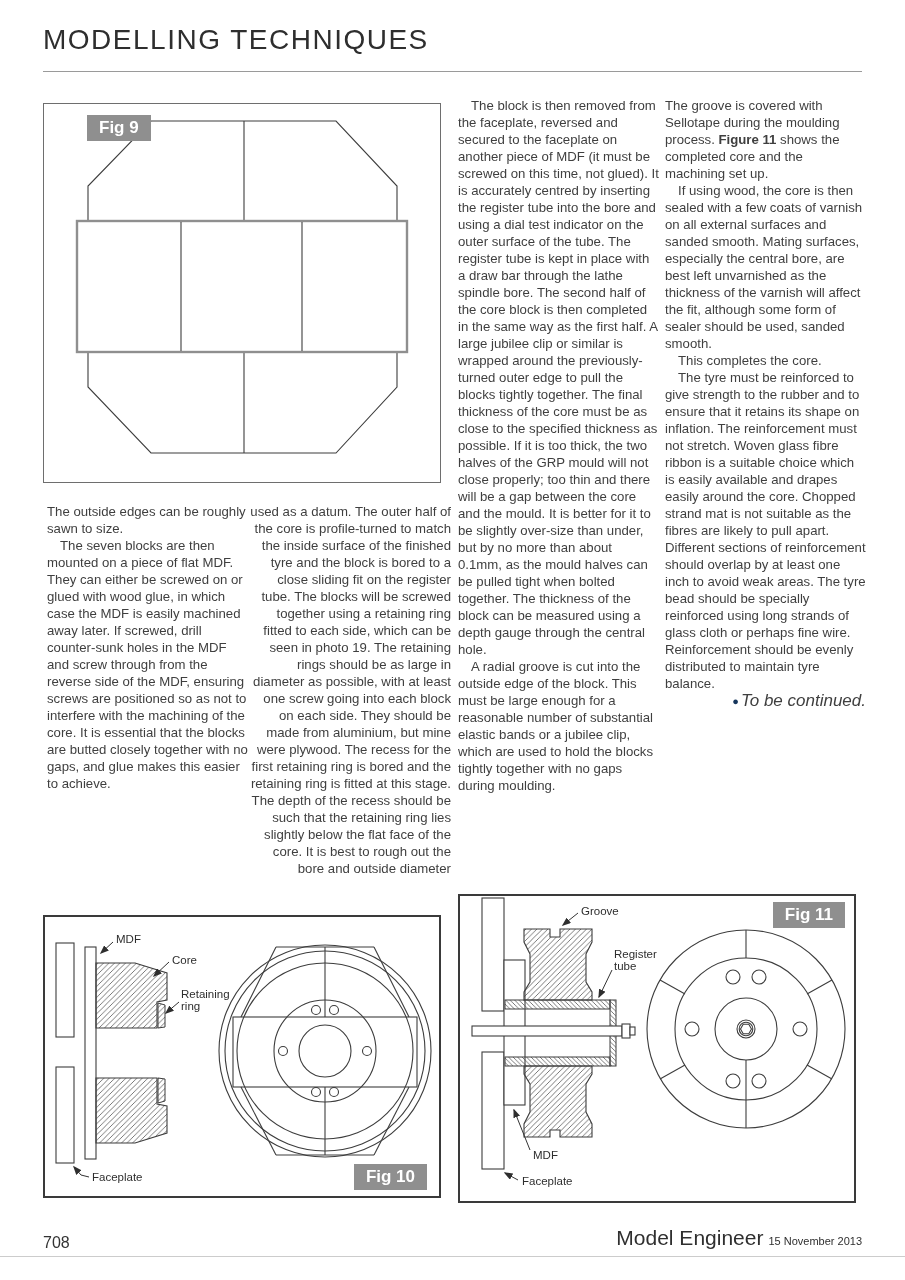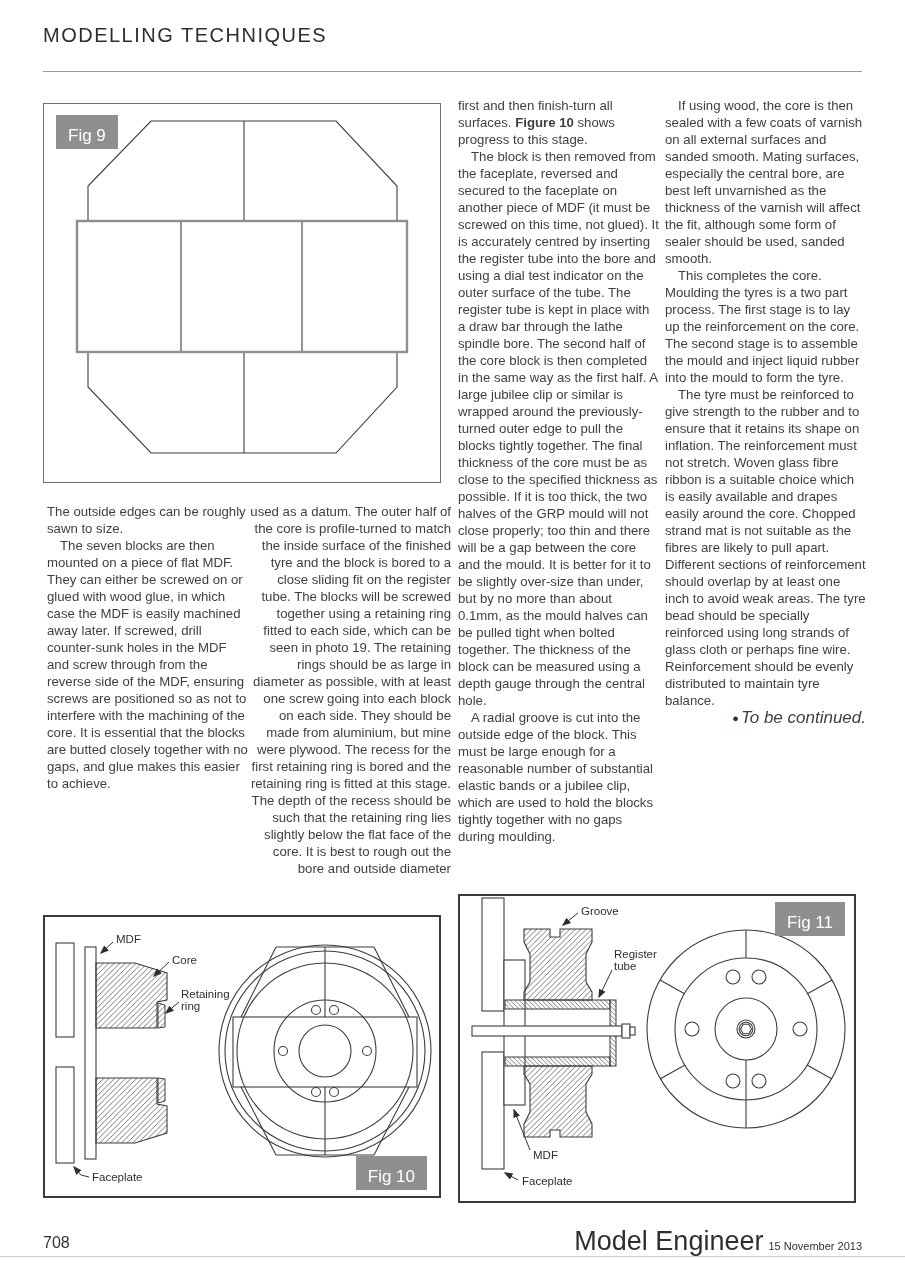--- a/index.html
+++ b/index.html
@@ -1,52 +1,52 @@
 <!DOCTYPE html>
 <html><head>
 <meta charset="utf-8">
 <style>
   html,body{margin:0;padding:0;background:#fff;}
   .page{position:relative;width:905px;height:1280px;background:#ffffff;overflow:hidden;
         font-family:"Liberation Sans",sans-serif;}
-  .title{position:absolute;left:43px;top:24px;margin:0;font-size:20px;font-weight:normal;
+  .title{position:absolute;left:43px;top:24px;margin:0;font-size:28px;font-weight:normal;
          letter-spacing:1.5px;color:#2e2e2e;}
   .header-rule{position:absolute;left:43px;top:71px;width:819px;height:1px;background:#9a9a9a;}
 
   .col{position:absolute;width:201px;font-size:13.2px;line-height:17px;color:#3f3f3f;}
   .col1{left:31px;top:503px;margin-left:16px;}
   .col2{left:250px;top:503px;text-align:right;}
   .col3{left:458px;top:97px;}
   .col4{left:665px;top:97px;}
   .col p{margin:0;}
   .col p.ind{text-indent:13px;}
   .subhead{font-weight:bold;color:#2a2a2a;margin-top:17px !important;}
   .continued{text-align:right;}
   .continued .bullet{color:#16365c;font-size:11px;vertical-align:1px;margin-right:2px;}
   .continued i{font-size:17px;color:#3f3f3f;}
 
   .figbox{position:absolute;background:#fff;}
   .fig9{left:43px;top:103px;width:396px;height:378px;border:1px solid #6e6e6e;}
   .fig10{left:43px;top:915px;width:394px;height:279px;border:2px solid #3a3a3a;}
   .fig11{left:458px;top:894px;width:394px;height:305px;border:2px solid #3a3a3a;}
   .figbox svg{position:absolute;left:0;top:0;}
-  .figlabel{position:absolute;background:#8f8f8f;color:#ffffff;font-weight:normal;
-            font-size:17px;line-height:1;padding:12px 12px 5px;letter-spacing:0;}
+  .figlabel{position:absolute;background:#8f8f8f;color:#ffffff;font-weight:bold;
+            font-size:17px;line-height:1;padding:4px 12px 5px;letter-spacing:0;margin-left:31px;}
   .fig9 .figlabel{left:12px;top:11px;}
   .fig10 .figlabel{right:12px;bottom:6px;}
   .fig11 .figlabel{right:9px;top:6px;}
 
   .svglabel{font-family:"Liberation Sans",sans-serif;font-size:11.5px;fill:#2e2e2e;}
   .leader{stroke:#333;stroke-width:1;fill:none;}
   .draw{stroke:#3d3d3d;stroke-width:1.1;fill:none;}
   .drawfill{stroke:#3d3d3d;stroke-width:1.1;fill:#ffffff;}
 
   .pageno{position:absolute;left:43px;top:1234px;font-size:16px;color:#333;}
   .mag{position:absolute;right:43px;top:1226px;color:#2f2f2f;white-space:nowrap;}
-  .mag .name{font-size:27px;margin-top:27px;}
+  .mag .name{font-size:21px;margin-top:27px;}
   .mag .date{font-size:11px;margin-left:5px;}
   .bottom-rule{position:absolute;left:0;top:1256px;width:905px;height:1px;background:#cccccc;}
 </style>
 </head>
 <body>
 
 <div class="page">
 
   <h1 class="title">MODELLING TECHNIQUES</h1>
   <div class="header-rule"></div>
@@ -69,29 +69,28 @@
   <div class="col col1">
     <p>The outside edges can be roughly sawn to size.</p>
     <p class="ind">The seven blocks are then mounted on a piece of flat MDF. They can either be screwed on or glued with wood glue, in which case the MDF is easily machined away later. If screwed, drill counter-sunk holes in the MDF and screw through from the reverse side of the MDF, ensuring screws are positioned so as not to interfere with the machining of the core. It is essential that the blocks are butted closely together with no gaps, and glue makes this easier to achieve.</p>
   </div>
 
   <div class="col col2">
     <p>used as a datum. The outer half of the core is profile-turned to match the inside surface of the finished tyre and the block is bored to a close sliding fit on the register tube. The blocks will be screwed together using a retaining ring fitted to each side, which can be seen in photo 19. The retaining rings should be as large in diameter as possible, with at least one screw going into each block on each side. They should be made from aluminium, but mine were plywood. The recess for the first retaining ring is bored and the retaining ring is fitted at this stage. The depth of the recess should be such that the retaining ring lies slightly below the flat face of the core. It is best to rough out the bore and outside diameter</p>
   </div>
 
   <div class="col col3">
-    <p><span>first and then finish-turn all surfaces. </span><b>Figure 10</b><span> shows progress to this stage.</span></p>
     <p class="ind">The block is then removed from the faceplate, reversed and secured to the faceplate on another piece of MDF (it must be screwed on this time, not glued). It is accurately centred by inserting the register tube into the bore and using a dial test indicator on the outer surface of the tube. The register tube is kept in place with a draw bar through the lathe spindle bore. The second half of the core block is then completed in the same way as the first half. A large jubilee clip or similar is wrapped around the previously-turned outer edge to pull the blocks tightly together. The final thickness of the core must be as close to the specified thickness as possible. If it is too thick, the two halves of the GRP mould will not close properly; too thin and there will be a gap between the core and the mould. It is better for it to be slightly over-size than under, but by no more than about 0.1mm, as the mould halves can be pulled tight when bolted together. The thickness of the block can be measured using a depth gauge through the central hole.</p>
     <p class="ind">A radial groove is cut into the outside edge of the block. This must be large enough for a reasonable number of substantial elastic bands or a jubilee clip, which are used to hold the blocks tightly together with no gaps during moulding.</p>
   </div>
 
   <div class="col col4">
+    <p><span>The groove is covered with Sellotape during the moulding process. </span><b>Figure 11</b><span> shows the completed core and the machining set up.</span></p>
     <p class="ind">If using wood, the core is then sealed with a few coats of varnish on all external surfaces and sanded smooth. Mating surfaces, especially the central bore, are best left unvarnished as the thickness of the varnish will affect the fit, although some form of sealer should be used, sanded smooth.</p>
     <p class="ind">This completes the core.</p>
-    <p>Moulding the tyres is a two part process. The first stage is to lay up the reinforcement on the core. The second stage is to assemble the mould and inject liquid rubber into the mould to form the tyre.</p>
     <p class="ind">The tyre must be reinforced to give strength to the rubber and to ensure that it retains its shape on inflation. The reinforcement must not stretch. Woven glass fibre ribbon is a suitable choice which is easily available and drapes easily around the core. Chopped strand mat is not suitable as the fibres are likely to pull apart. Different sections of reinforcement should overlap by at least one inch to avoid weak areas. The tyre bead should be specially reinforced using long strands of glass cloth or perhaps fine wire. Reinforcement should be evenly distributed to maintain tyre balance.</p>
     <p class="continued"><span class="bullet">●</span><i>To be continued.</i></p>
   </div>
 
   <div class="figbox fig10">
     <svg width="390" height="275" viewBox="0 0 390 275">
       <defs>
         <pattern id="h10" patternUnits="userSpaceOnUse" width="5.5" height="5.5">
           <path d="M0,5.5 L5.5,0" stroke="#4d4d4d" stroke-width="0.75"></path>
         </pattern>

